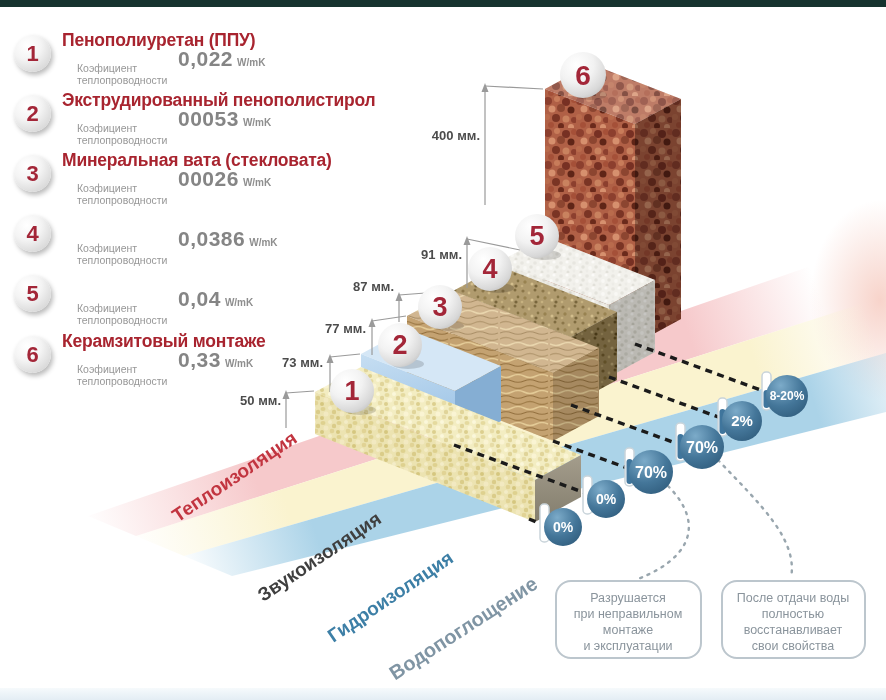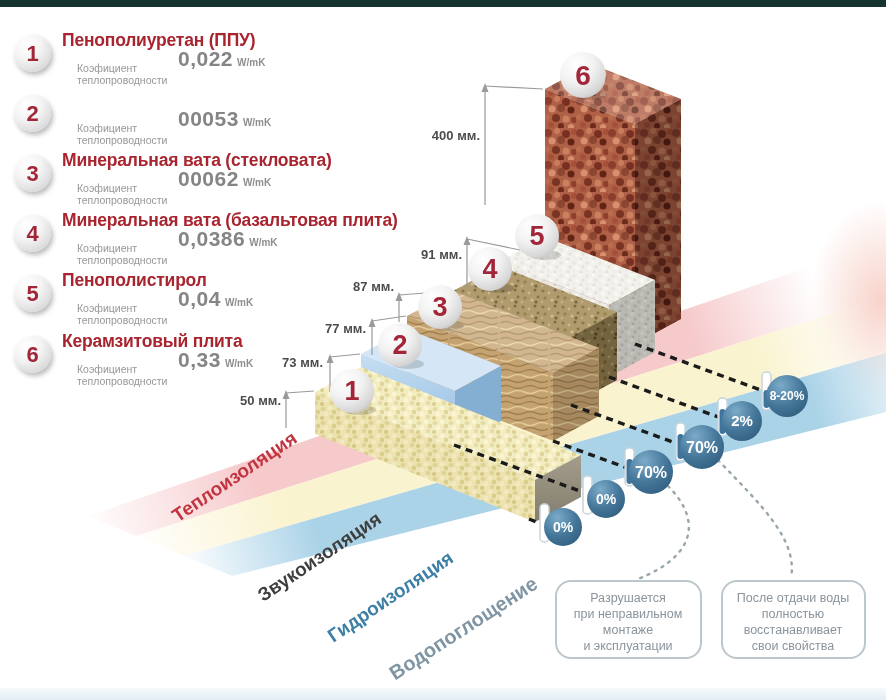--- a/index.html
+++ b/index.html
@@ -349,72 +349,71 @@
       <span>теплопроводности</span>
     </div>
     <div class="lvalwrap">
       <span class="lval">0,022</span>
       <span class="lunit">W/mK</span>
     </div>
   </div>
 
   <div class="lrow" style="top:66px">
     <div class="lbadge">2</div>
+    <div class="ltitle">Экструдированный пенополистирол</div>
     <div class="lcoef">
       <span>Коэфициент</span><br>
       <span>теплопроводности</span>
     </div>
     <div class="lvalwrap">
       <span class="lval">00053</span>
       <span class="lunit">W/mK</span>
     </div>
   </div>
 
   <div class="lrow" style="top:126px">
     <div class="lbadge">3</div>
     <div class="ltitle">Минеральная вата (стекловата)</div>
     <div class="lcoef">
       <span>Коэфициент</span><br>
       <span>теплопроводности</span>
     </div>
     <div class="lvalwrap">
-      <span class="lval">00062</span>
+      <span class="lval">00026</span>
       <span class="lunit">W/mK</span>
     </div>
   </div>
 
   <div class="lrow" style="top:186px">
     <div class="lbadge">4</div>
-    <div class="ltitle">Минеральная вата (базальтовая плита)</div>
     <div class="lcoef">
       <span>Коэфициент</span><br>
       <span>теплопроводности</span>
     </div>
     <div class="lvalwrap">
       <span class="lval">0,0386</span>
       <span class="lunit">W/mK</span>
     </div>
   </div>
 
   <div class="lrow" style="top:246px">
     <div class="lbadge">5</div>
-    <div class="ltitle">Пенополистирол</div>
     <div class="lcoef">
       <span>Коэфициент</span><br>
       <span>теплопроводности</span>
     </div>
     <div class="lvalwrap">
       <span class="lval">0,04</span>
       <span class="lunit">W/mK</span>
     </div>
   </div>
 
   <div class="lrow" style="top:307px">
     <div class="lbadge">6</div>
-    <div class="ltitle">Керамзитовый плита</div>
+    <div class="ltitle">Керамзитовый монтаже</div>
     <div class="lcoef">
       <span>Коэфициент</span><br>
       <span>теплопроводности</span>
     </div>
     <div class="lvalwrap">
       <span class="lval">0,33</span>
       <span class="lunit">W/mK</span>
     </div>
   </div>
 

